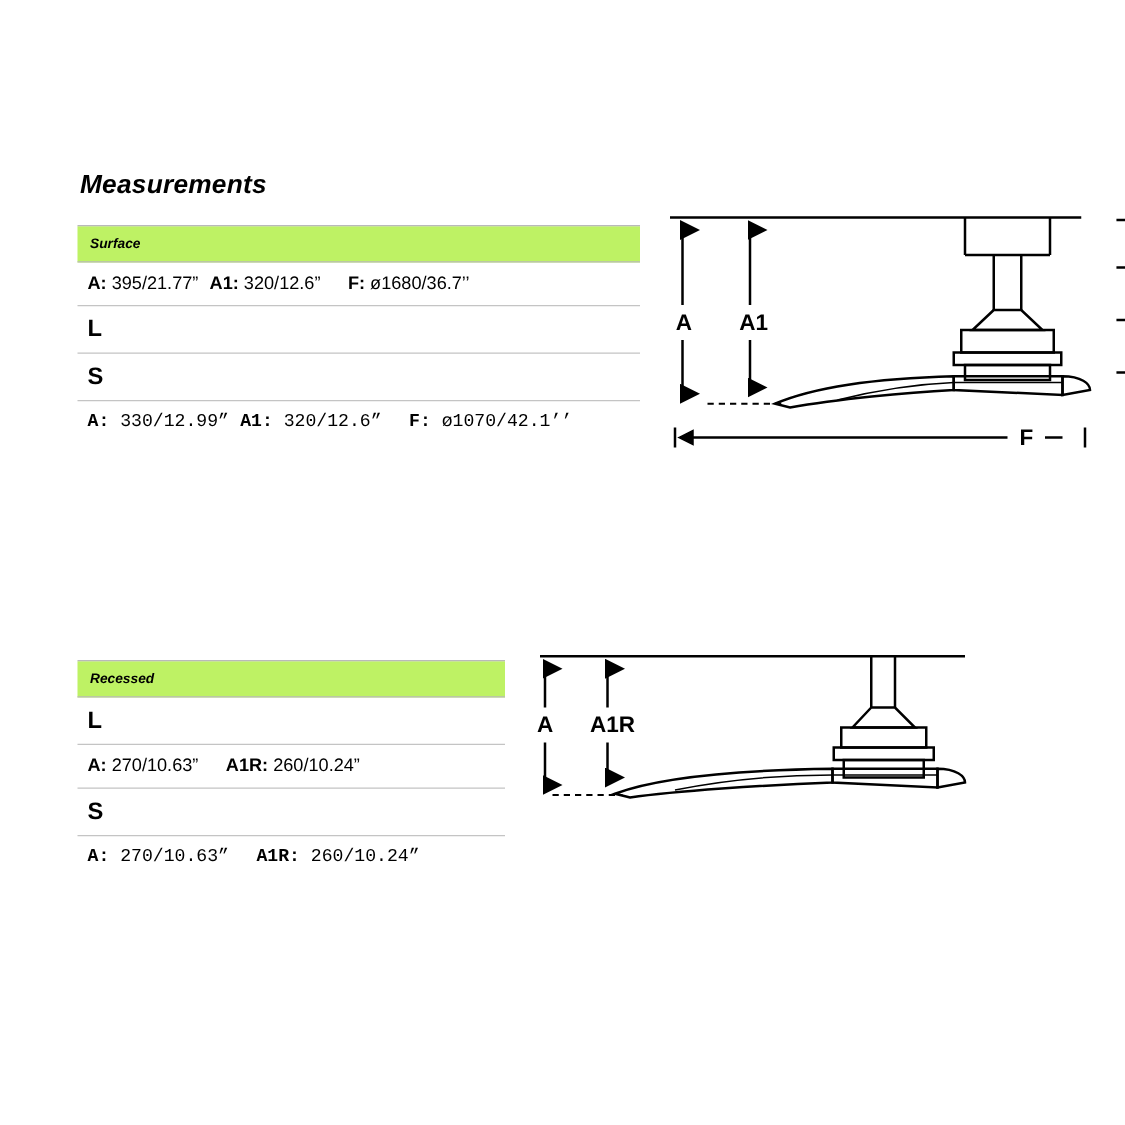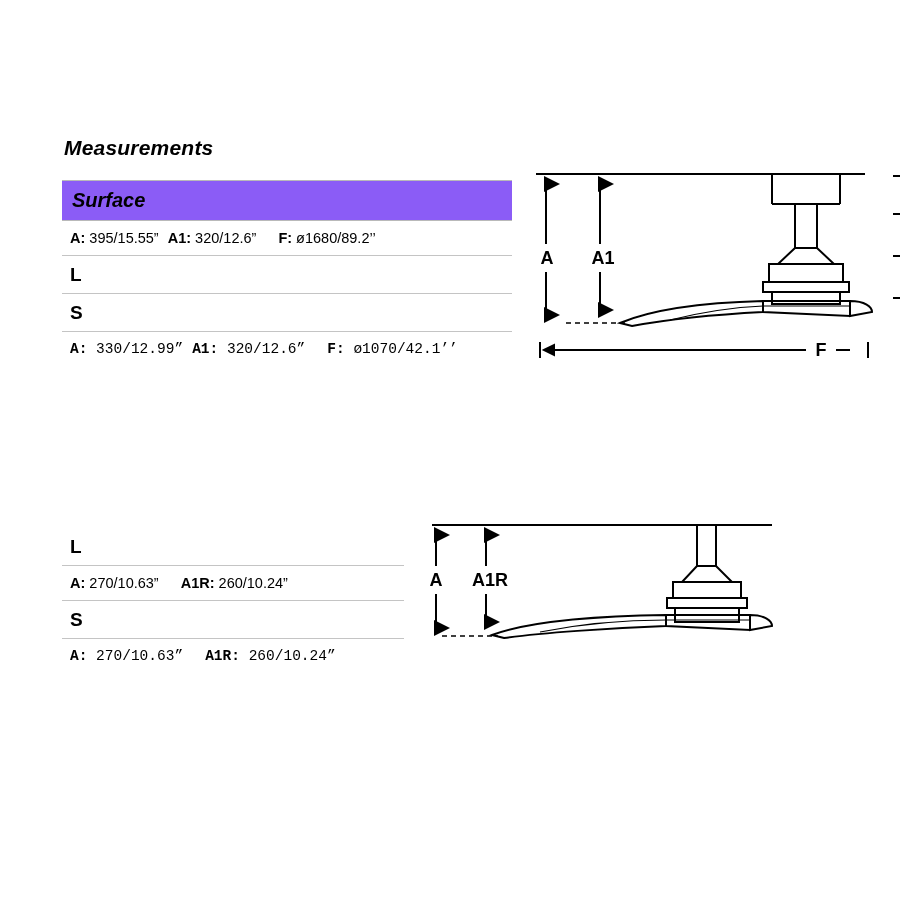--- a/index.html
+++ b/index.html
@@ -32,24 +32,24 @@
     font-style: italic;
     letter-spacing: 0.2px;
   }
 
   
   .spec-table {
     position: absolute;
     border-collapse: collapse;
   }
   .spec-table .hdr-row td {
-    background: #8b5cf6;
+    background: #bef264;
     font-style: italic;
     font-weight: bold;
-    font-size: 20px;
+    font-size: 11px;
     padding: 8px 0 8px 10px;
     border-top: 1px solid #b9b9b9;
     border-bottom: 1px solid #b9b9b9;
   }
   .spec-table .size-row td {
     font-size: 19px;
     font-weight: bold;
     padding: 8px 0 7px 8px;
     border-bottom: 1px solid #c4c4c4;
   }
@@ -95,23 +95,23 @@
   <div class="title">Measurements</div>
 
   <table class="spec-table" id="surface-table">
     <tbody>
         <tr class="hdr-row">
       <td>Surface</td>
     </tr>
     <tr class="dim-row">
       <td>
         <b>A:</b>
-        <span>395/15.55”</span><span class="dim-sep"></span><b>A1:</b>
+        <span>395/21.77”</span><span class="dim-sep"></span><b>A1:</b>
         <span>320/12.6”</span><span class="dim-sep-wide"></span><b>F:</b>
-        <span>ø1680/89.2’’</span>
+        <span>ø1680/36.7’’</span>
       </td>
     </tr>
     <tr class="size-row">
       <td>L</td>
     </tr>
     <tr class="size-row">
       <td>S</td>
     </tr>
     <tr class="dim-row">
       <td class="last">
@@ -119,20 +119,23 @@
         <span>330/12.99”</span><span class="dim-sep"></span><b>A1:</b>
         <span>320/12.6”</span><span class="dim-sep-wide"></span><b>F:</b>
         <span>ø1070/42.1’’</span>
       </td>
     </tr>
   </tbody>
     </table>
 
   <table class="spec-table" id="recessed-table">
     <tbody>
+        <tr class="hdr-row">
+      <td>Recessed</td>
+    </tr>
     <tr class="size-row">
       <td>L</td>
     </tr>
     <tr class="dim-row">
       <td>
         <b>A:</b>
         <span>270/10.63”</span><span class="dim-sep-wide"></span><b>A1R:</b>
         <span>260/10.24”</span>
       </td>
     </tr>

